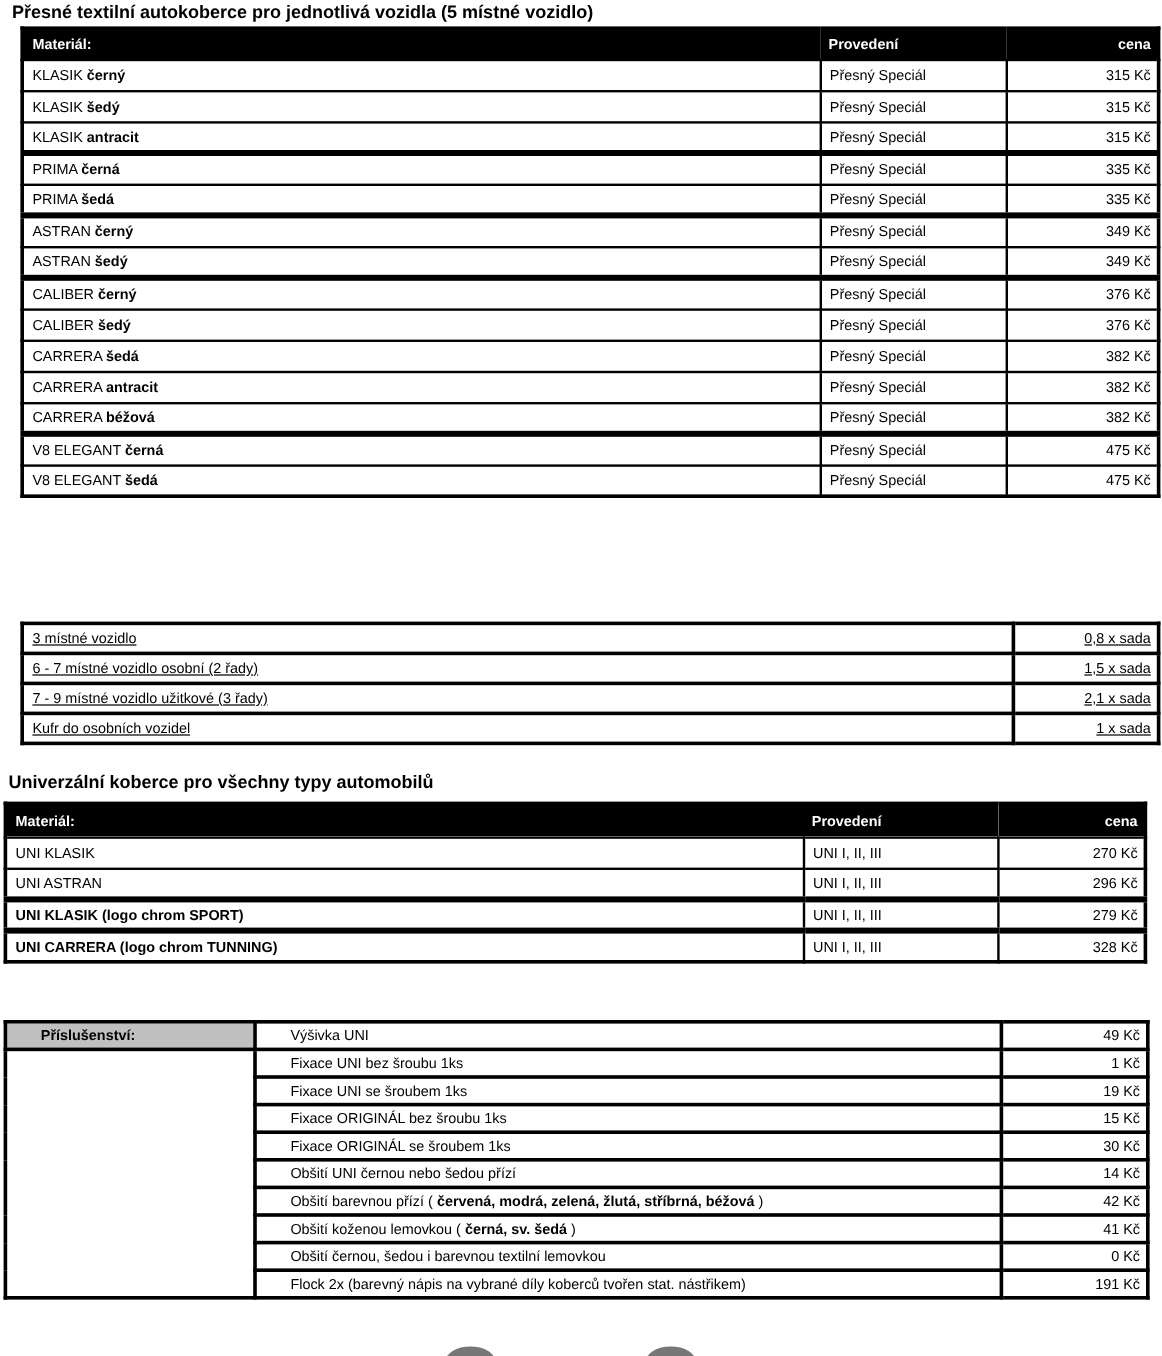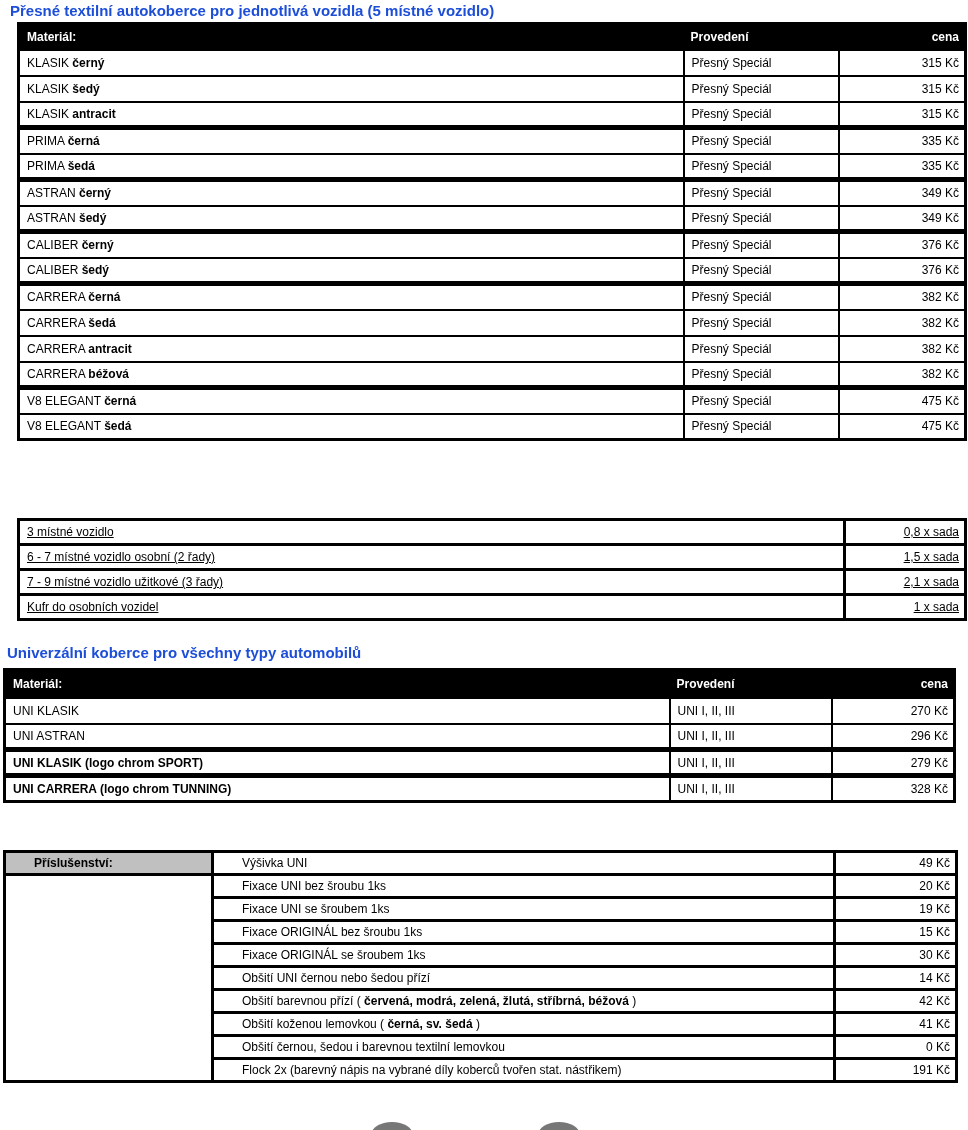--- a/index.html
+++ b/index.html
@@ -7,21 +7,21 @@
     width:968px;height:1130px;
     background:#ffffff;
     font-family:"Liberation Sans","DejaVu Sans",sans-serif;
     color:#000;
     position:relative;
     overflow:hidden;
   }
   .page{position:absolute;inset:0;}
   .sec-title{
     position:absolute;
-    font-size:15px;font-weight:bold;color:#1d4ed8;
+    font-size:15px;font-weight:bold;color:#000000;
     white-space:nowrap;
   }
   #title1{left:10px;top:2px;}
   #title2{left:7px;top:644px;}
 
   table{
     position:absolute;
     border-collapse:collapse;
     table-layout:fixed;
     font-size:12px;
@@ -140,25 +140,20 @@
         <tr class="group-start">
           <td class="left">CALIBER <b>černý</b></td>
           <td class="left">Přesný Speciál</td>
           <td class="right">376 Kč</td>
         </tr>
         <tr>
           <td class="left">CALIBER <b>šedý</b></td>
           <td class="left">Přesný Speciál</td>
           <td class="right">376 Kč</td>
         </tr>
-        <tr class="group-start">
-          <td class="left">CARRERA <b>černá</b></td>
-          <td class="left">Přesný Speciál</td>
-          <td class="right">382 Kč</td>
-        </tr>
         <tr>
           <td class="left">CARRERA <b>šedá</b></td>
           <td class="left">Přesný Speciál</td>
           <td class="right">382 Kč</td>
         </tr>
         <tr>
           <td class="left">CARRERA <b>antracit</b></td>
           <td class="left">Přesný Speciál</td>
           <td class="right">382 Kč</td>
         </tr>
@@ -252,21 +247,21 @@
       </colgroup>
     <tbody id="acc-body">
         <tr>
           <td class="left acc-label">Příslušenství:</td>
           <td class="left">Výšivka UNI</td>
           <td class="right">49 Kč</td>
         </tr>
         <tr>
           <td class="acc-empty" rowspan="9"></td>
           <td class="left">Fixace UNI bez šroubu 1ks</td>
-          <td class="right">20 Kč</td>
+          <td class="right">1 Kč</td>
         </tr>
         <tr>
           <td class="left">Fixace UNI se šroubem 1ks</td>
           <td class="right">19 Kč</td>
         </tr>
         <tr>
           <td class="left">Fixace ORIGINÁL bez šroubu 1ks</td>
           <td class="right">15 Kč</td>
         </tr>
         <tr>

